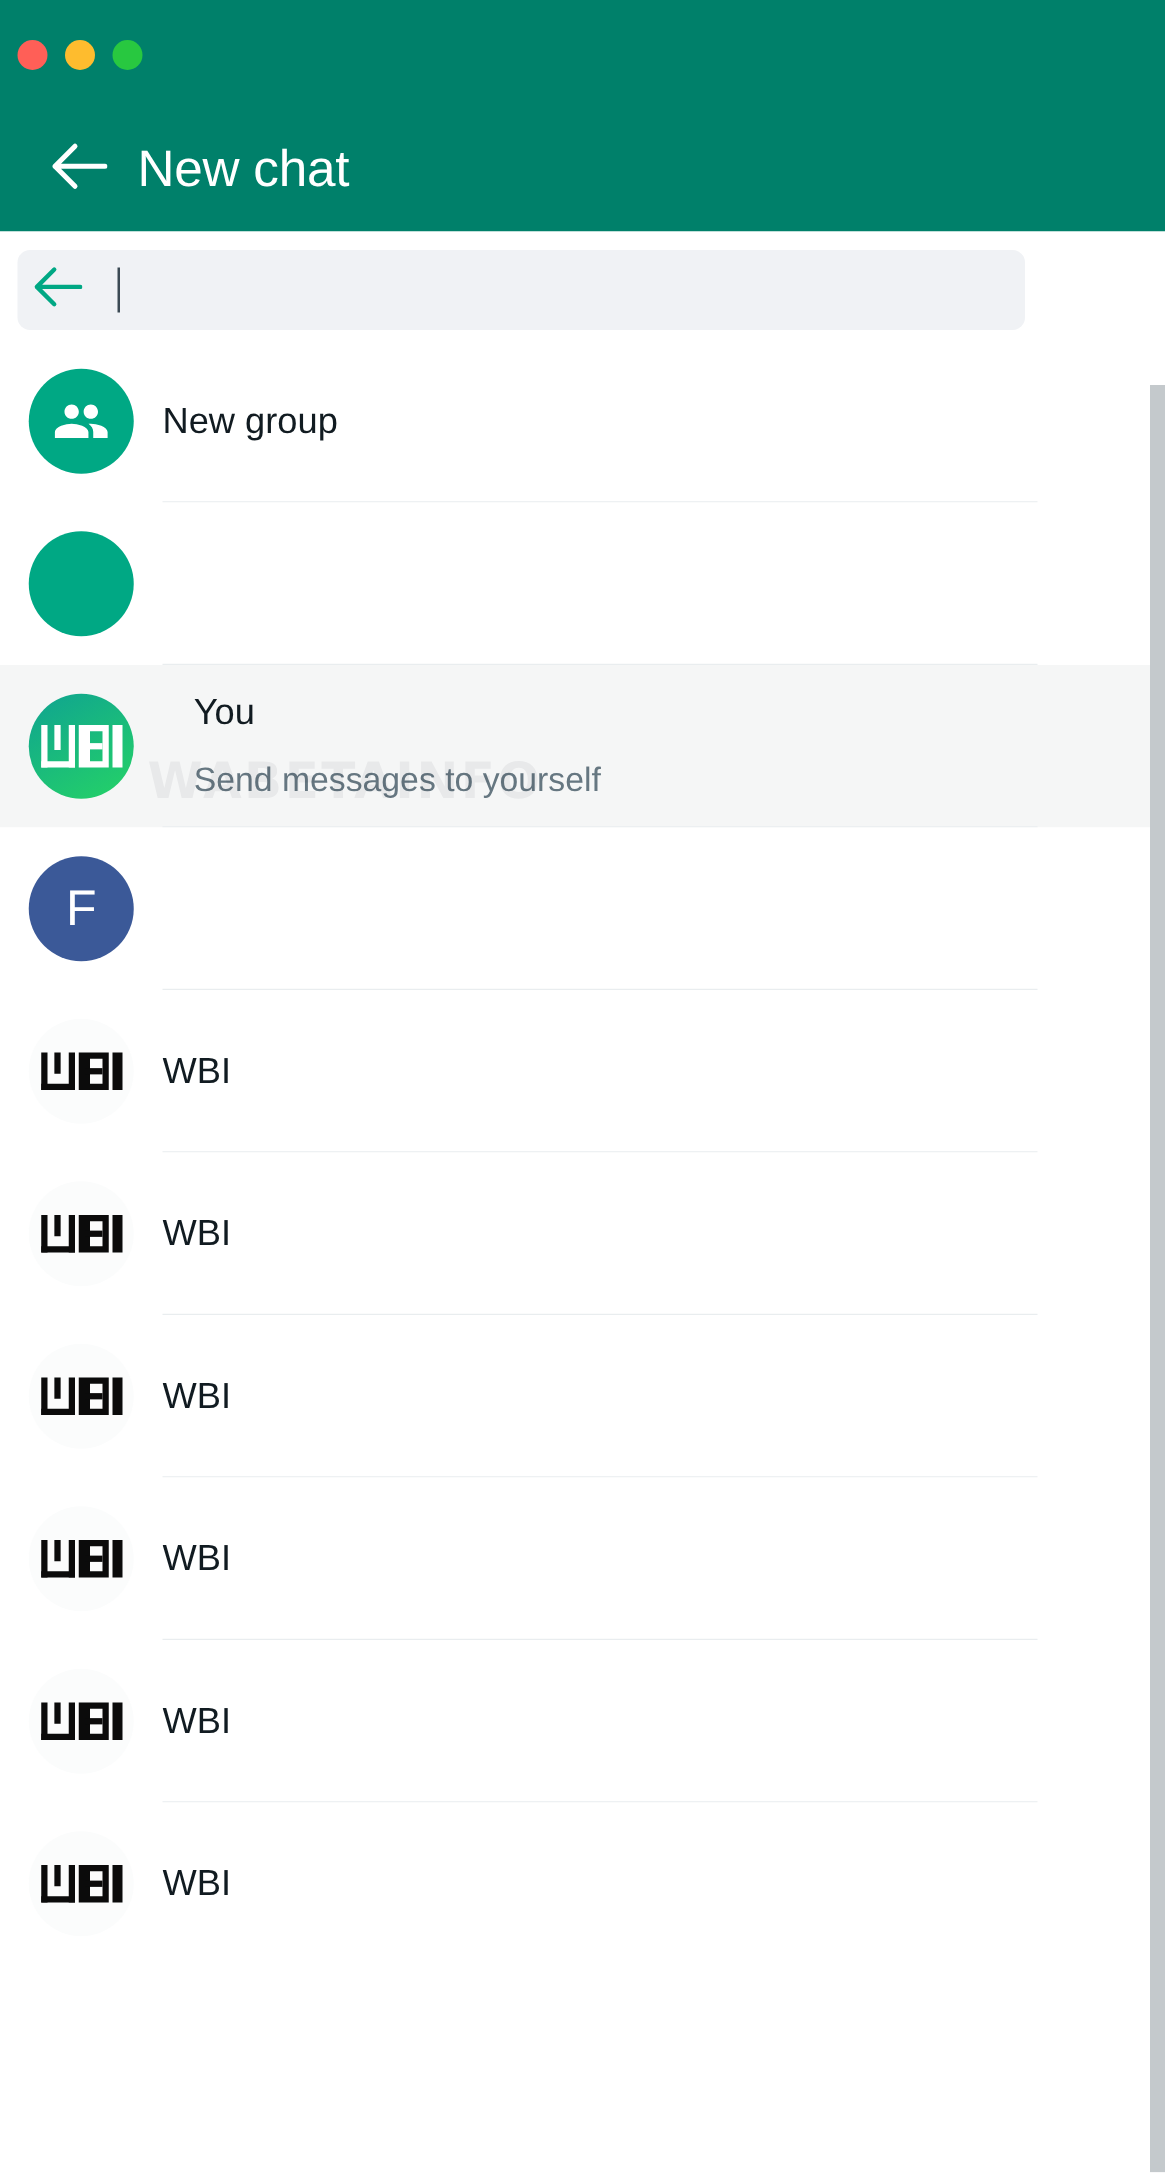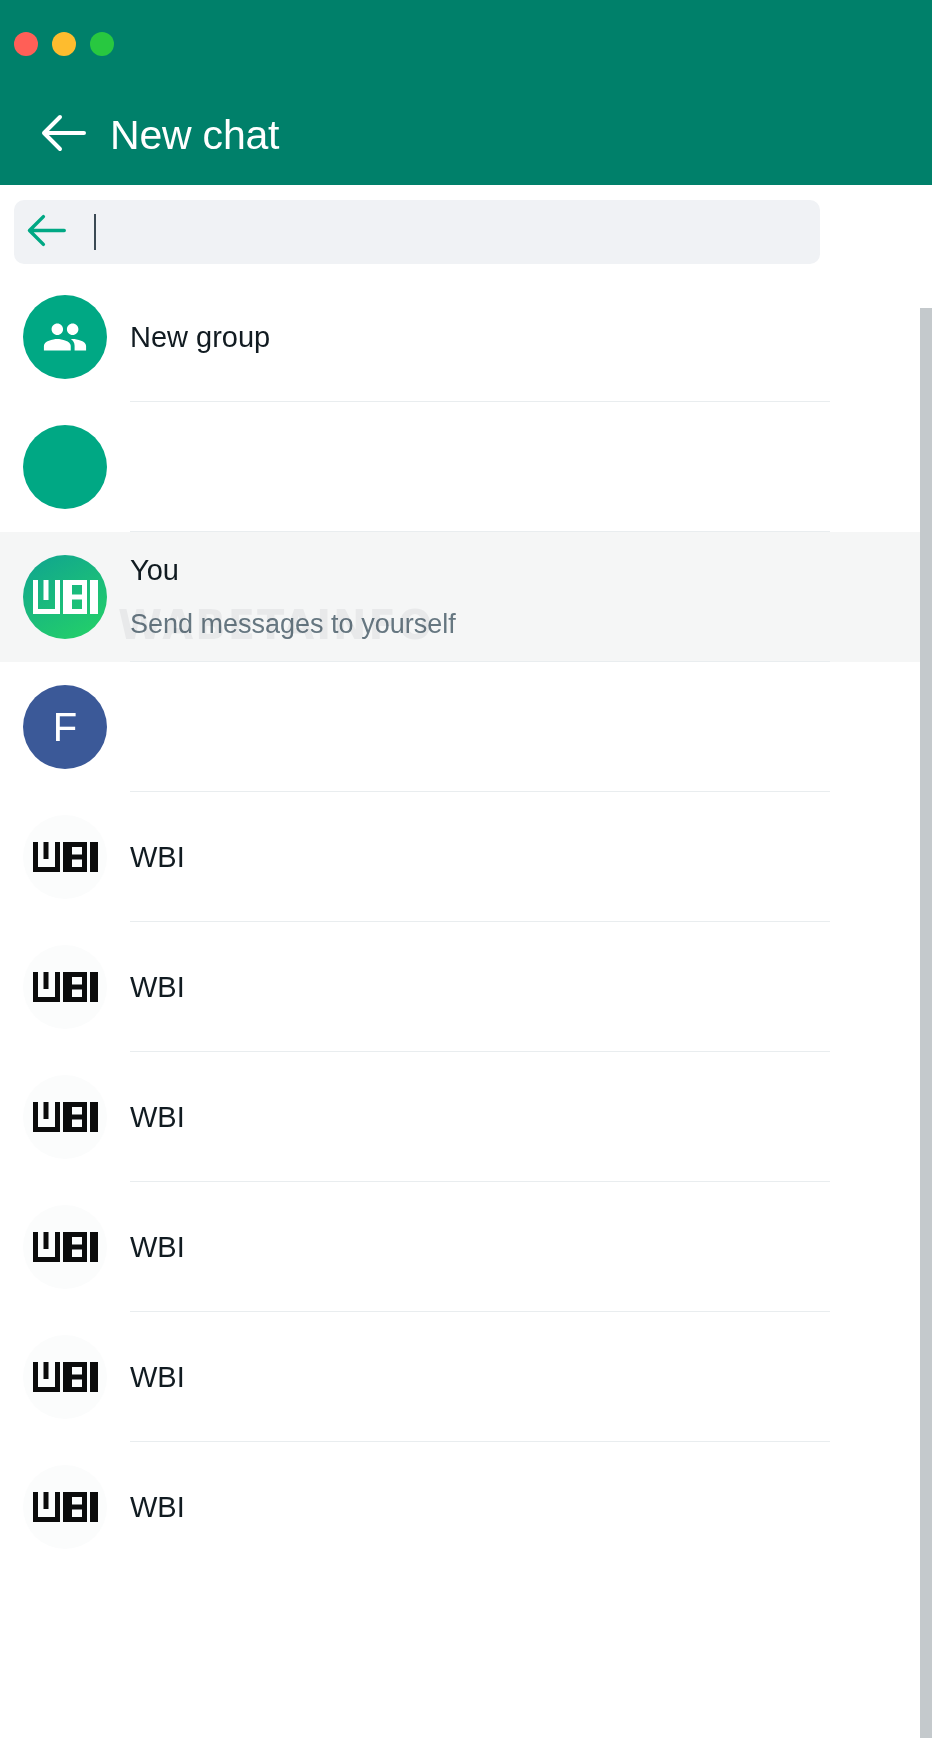--- a/index.html
+++ b/index.html
@@ -131,21 +131,21 @@
   }
 
   .row {
     position: relative;
     display: flex;
     align-items: center;
     width: 932px;
     background: #ffffff;
     cursor: pointer;
   }
-  .row.selected { background: #f5f6f6; }
+  .row.selected { background: #f5f6f6; gap: 25px; }
 
   .row .divider {
     position: absolute;
     left: 130px;
     right: 102px;
     bottom: 0;
     height: 1px;
     background: #e9edef;
   }
 

